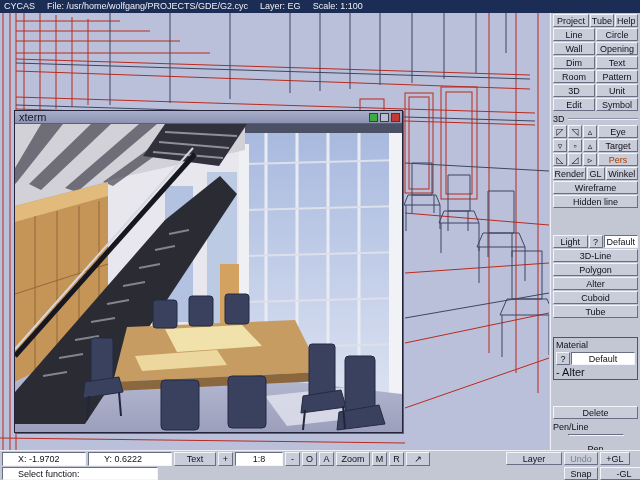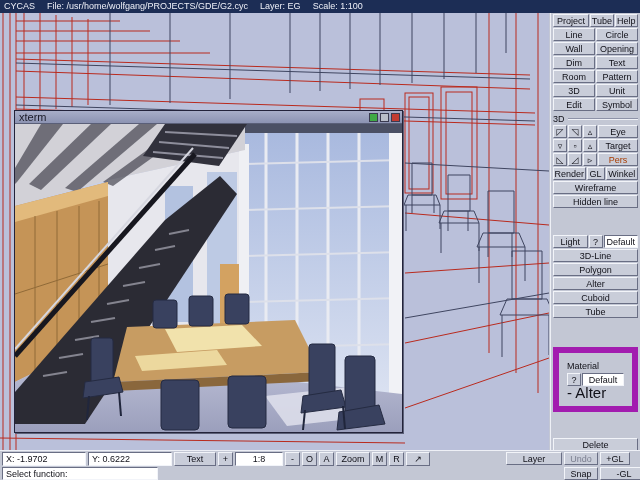--- a/index.html
+++ b/index.html
@@ -19,40 +19,40 @@
   .prow { display:flex; height:13px; margin-bottom:1px; gap:1px; }
   .btn { background:#c9cdd9; border-top:1px solid #f2f4f9; border-left:1px solid #f2f4f9; border-right:1px solid #696e84; border-bottom:1px solid #696e84; font-size:9px; line-height:10px; display:flex; align-items:center; justify-content:center; white-space:nowrap; overflow:hidden; cursor:default; color:#101018; }
   .full { width:100%; height:13px; margin-bottom:1px; }
   .f1 { flex:1; } .f16 { flex:1.6; }
   .sq { width:14px; flex:none; }
   .sunken { background:#ffffff; border-top:1px solid #696e84; border-left:1px solid #696e84; border-right:1px solid #f2f4f9; border-bottom:1px solid #f2f4f9; }
   .hl { color:#a83c00; }
   .sect { display:flex; align-items:center; height:11px; margin:2px 0 1px; font-size:9px; }
   .sect .rule { flex:1; margin-left:3px; border-top:1px solid #8d92a8; border-bottom:1px solid #eef0f6; height:2px; }
   .gap18 { height:18px; } .gap26 { height:26px; }
-  .matbox { border:6px solid #a21caf; padding:8px; margin-top:10px; }
+  .matbox { border:1px solid #a21caf; padding:2px; margin-top:0; }
   .mlabel { font-size:9px; height:10px; line-height:10px; margin-bottom:2px; }
-  .alter { font-size:15px; height:10px; line-height:10px; margin-top:2px; }
-  .swrow { display:flex; align-items:center; gap:3px; height:12px; margin-bottom:12px; }
+  .alter { font-size:11px; height:10px; line-height:10px; margin-top:2px; }
+  .swrow { display:flex; align-items:center; gap:8px; height:12px; margin-bottom:12px;flex-direction:column; }
   .swatch { width:56px; height:8px; border-top:1px solid #696e84; border-left:1px solid #696e84; border-right:1px solid #f2f4f9; border-bottom:1px solid #f2f4f9; }
   .sw-pen { background:#0a0a0a; }
   .sw-line { background:linear-gradient(to right,#f8f8f8 0%,#888 55%,#0a0a0a 100%); }
 
   
   .xwin { position:absolute; left:14px; top:110px; width:389px; height:323px; border:1px solid #23233a; background:#9ba2bf; box-shadow:1px 1px 0 #5c6078; }
   .xtitle { height:13px; background:linear-gradient(#a8aec8,#8c93b2); display:flex; align-items:center; padding:0 2px; border-bottom:1px solid #5a5f78; }
   .xtitle .t { flex:1; font-size:11px; color:#1a1a28; padding-left:2px; }
   .xbtn { width:9px; height:9px; margin-left:2px; border:1px solid #3a3a50; }
   .xb-green { background:#3fa945; } .xb-gray { background:#b9bdc9; } .xb-red { background:#c23b32; }
   .xcontent { width:387px; height:308px; overflow:hidden; background:#c9d1e8; }
 
   
   .bottom { position:absolute; left:0; top:450px; width:640px; height:30px; background:#c3c7d4; border-top:1px solid #eef0f6; }
   .brow { position:absolute; left:2px; height:14px; display:flex; gap:2px; }
-  .field { background:#ffffff; border-top:1px solid #696e84; border-left:1px solid #696e84; border-right:1px solid #f2f4f9; border-bottom:1px solid #f2f4f9; font-size:9px; line-height:12px; padding:0 3px; white-space:nowrap; overflow:hidden; }
+  .field { background:#ffffff; border-top:1px solid #696e84; border-left:1px solid #696e84; border-right:1px solid #f2f4f9; border-bottom:1px solid #f2f4f9; font-size:9px; line-height:12px; padding:0 15px; white-space:nowrap; overflow:hidden; }
   .abs { position:absolute; height:13px; }
   .grayed { color:#7b7f90; }
 </style>
 </head>
 <body>
 
 <div id="app">
 
   <div class="titlebar">
     <span>CYCAS</span><span>File: /usr/home/wolfgang/PROJECTS/GDE/G2.cyc</span><span>Layer: EG</span><span>Scale: 1:100</span>

